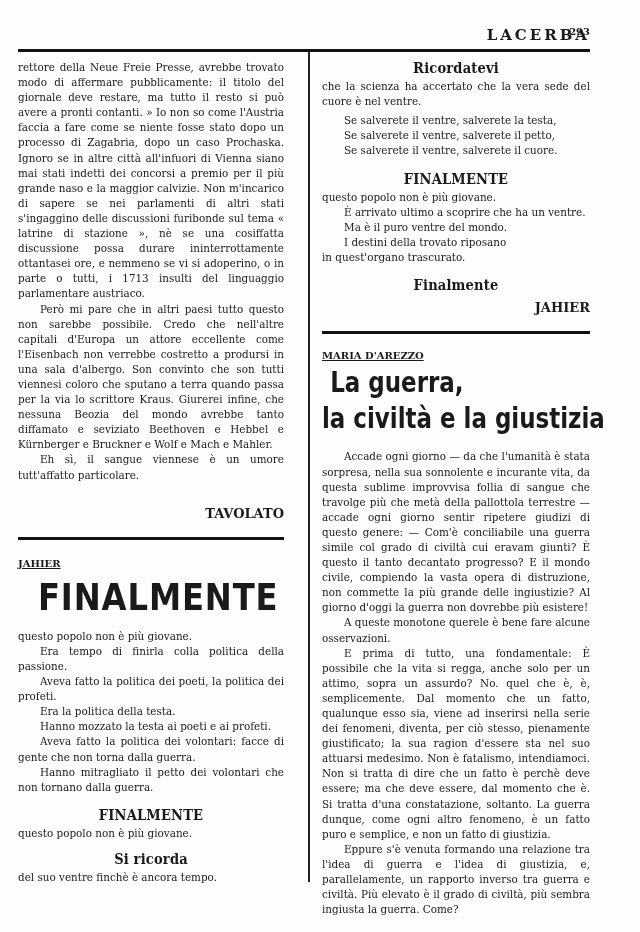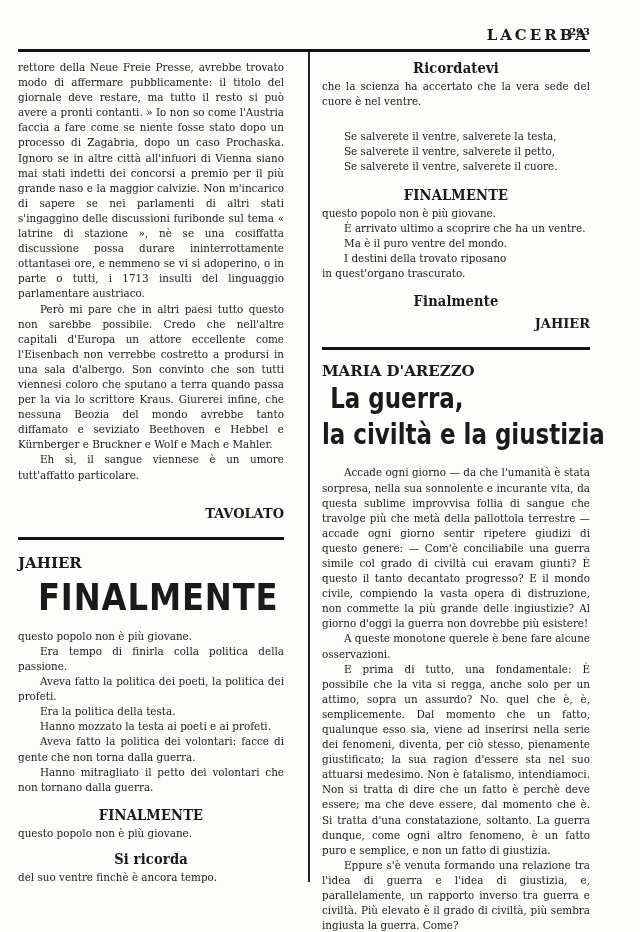--- a/index.html
+++ b/index.html
@@ -17,21 +17,21 @@
   .col-divider { position: absolute; top: 52px; left: 308px; width: 2px; height: 830px; background: #222; }
   .col { position: absolute; top: 60px; font-size: 10.4px; line-height: 15.1px; text-align: justify; }
   .col-left { left: 18px; width: 266px; }
   .col-right { left: 322px; width: 268px; }
   p { margin: 0; }
   .indent { text-indent: 22px; }
   .verse { padding-left: 22px; }
   .hd { font-family: "DejaVu Serif", serif; font-weight: bold; text-align: center;
     font-size: 14.5px; transform: scaleX(0.9); letter-spacing: 0.2px; }
   .sig { font-family: "DejaVu Serif", serif; font-weight: bold; text-align: right; font-size: 13px; }
-  .author { font-family: "DejaVu Serif", serif; font-weight: bold; font-size: 15px; }
+  .author { font-family: "DejaVu Serif", serif; font-weight: bold; font-size: 10px; text-decoration: underline; }
   .rule { height: 3px; background: #111; }
   .big-title { font-family: "DejaVu Sans", sans-serif; font-weight: bold; font-size: 38px;
     text-align: center; letter-spacing: 1px; transform: scaleX(0.85); line-height: 44px; }
   .art-title { font-family: "DejaVu Sans", sans-serif; font-weight: bold; font-size: 28px;
     line-height: 36px; transform: scaleX(0.82); transform-origin: left; white-space: nowrap; }
 </style>
 </head>
 <body>
 
 <div class="masthead">
@@ -60,21 +60,21 @@
   <div class="hd" style="margin-top:12px;">FINALMENTE</div>
   <p style="margin-top:4px;">questo popolo non è più giovane.</p>
   <div class="hd" style="margin-top:10px;">Si ricorda</div>
   <p style="margin-top:4px;">del suo ventre finchè è ancora tempo.</p>
 
 </div>
 
 <div class="col col-right">
   <div class="hd">Ricordatevi</div>
   <p style="margin-top:4px;">che la scienza ha accertato che la vera sede del cuore è nel ventre.</p>
-  <p class="verse" style="margin-top:20px;">Se salverete il ventre, salverete la testa,</p>
+  <p class="verse" style="margin-top:4px;">Se salverete il ventre, salverete la testa,</p>
   <p class="verse">Se salverete il ventre, salverete il petto,</p>
   <p class="verse">Se salverete il ventre, salverete il cuore.</p>
 
   <div class="hd" style="margin-top:12px;">FINALMENTE</div>
   <p style="margin-top:4px;">questo popolo non è più giovane.</p>
   <p class="indent">È arrivato ultimo a scoprire che ha un ventre.</p>
   <p class="indent">Ma è il puro ventre del mondo.</p>
   <p class="indent">I destini della trovato riposano</p>
   <p>in quest'organo trascurato.</p>
 

